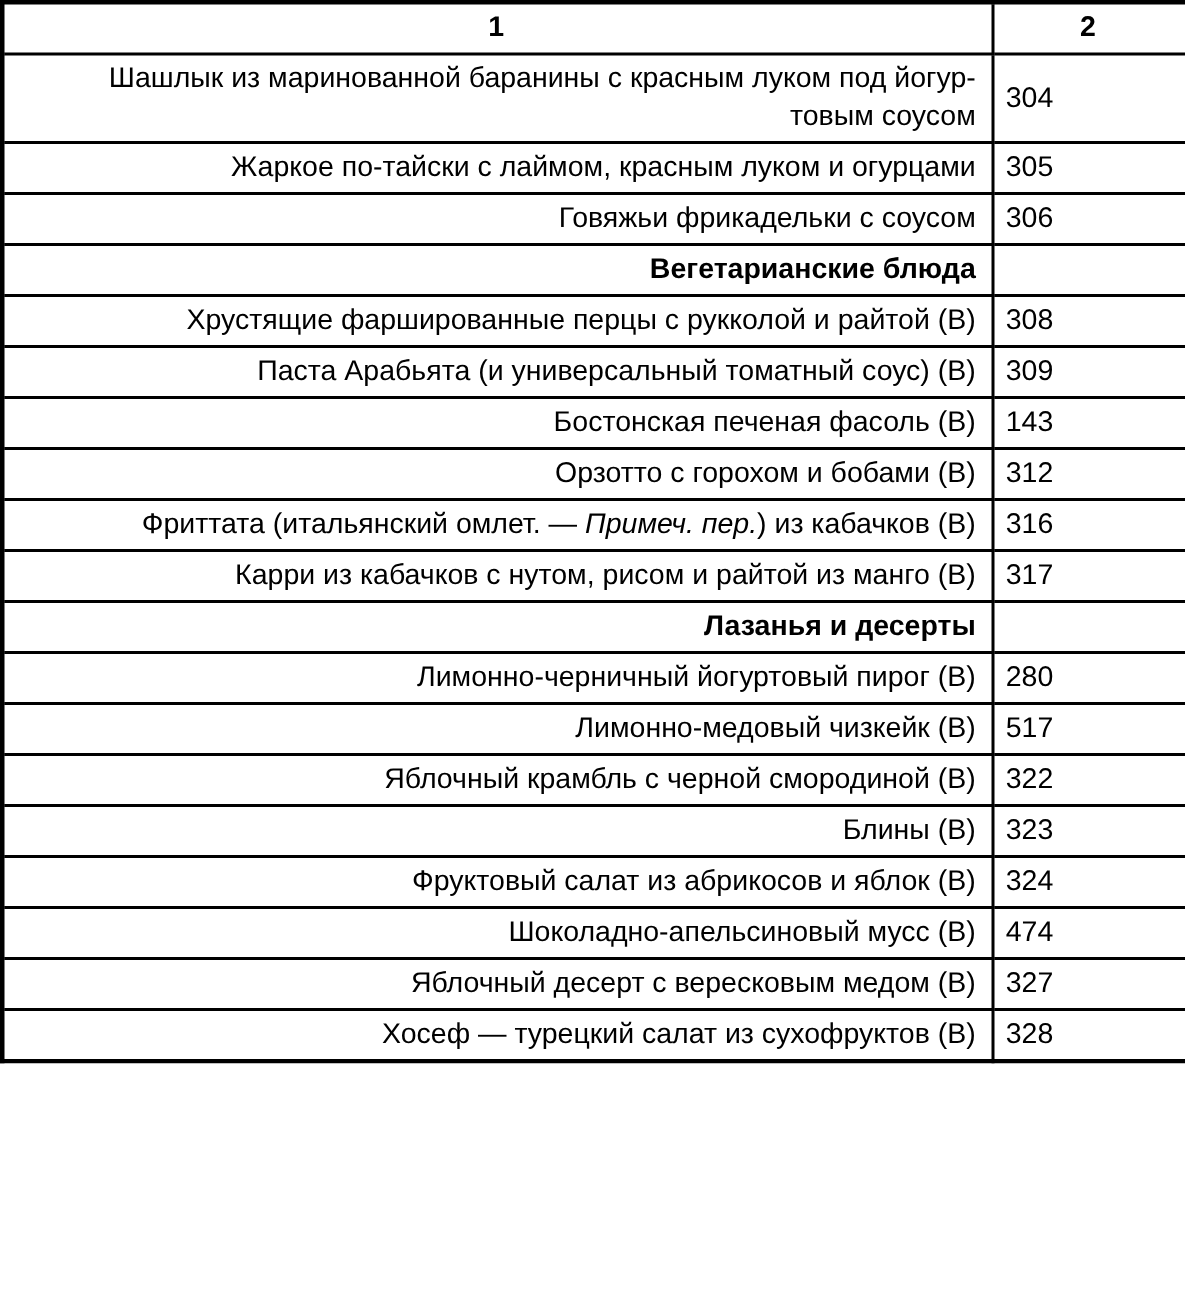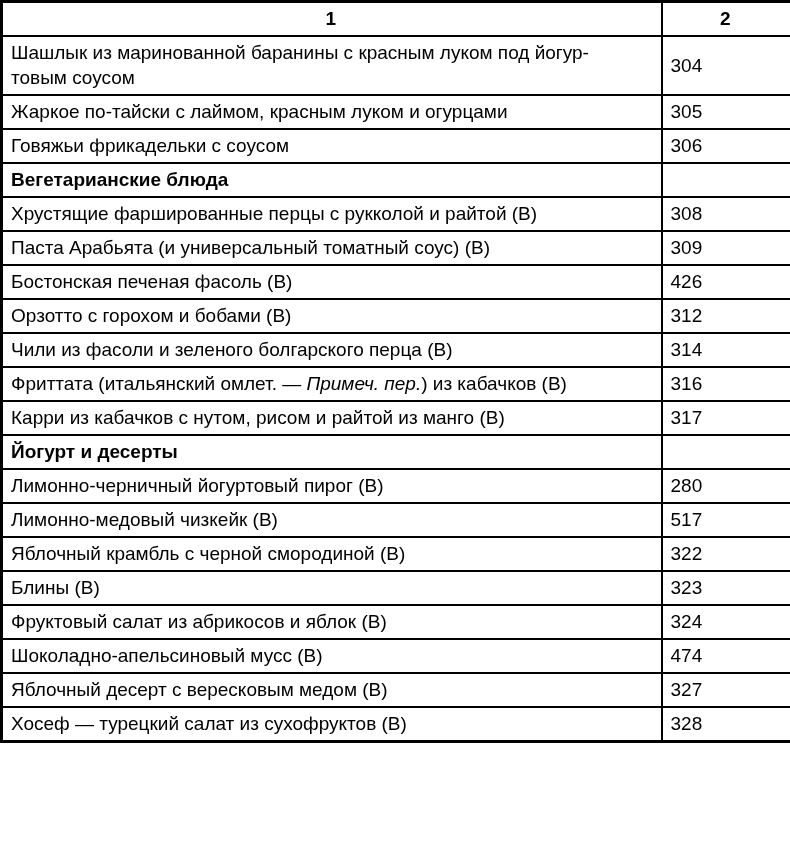--- a/index.html
+++ b/index.html
@@ -30,21 +30,21 @@
   col.c-name { width: 660px; }
   col.c-page { width: 130px; }
 
   th.col-header {
     text-align: center;
     font-weight: bold;
     padding-top: 2px;
     padding-bottom: 3px;
   }
   td.name-cell {
-    text-align: left;
+    text-align: right;
     white-space: pre-line;
   }
   td.page-cell {
     text-align: left;
   }
   tr.section td.name-cell {
     font-weight: bold;
   }
   em.inline-italic {
     font-style: italic;
@@ -85,40 +85,36 @@
     <tr>
       <td class="name-cell">Хрустящие фаршированные перцы с рукколой и райтой (В)</td>
       <td class="page-cell">308</td>
     </tr>
     <tr>
       <td class="name-cell">Паста Арабьята (и универсальный томатный соус) (В)</td>
       <td class="page-cell">309</td>
     </tr>
     <tr>
       <td class="name-cell">Бостонская печеная фасоль (В)</td>
-      <td class="page-cell">426</td>
+      <td class="page-cell">143</td>
     </tr>
     <tr>
       <td class="name-cell">Орзотто с горохом и бобами (В)</td>
       <td class="page-cell">312</td>
-    </tr>
-    <tr>
-      <td class="name-cell">Чили из фасоли и зеленого болгарского перца (В)</td>
-      <td class="page-cell">314</td>
     </tr>
     <tr>
       <td class="name-cell"><span>Фриттата (итальянский омлет. — </span><em class="inline-italic">Примеч. пер.</em><span>) из кабачков (В)</span></td>
       <td class="page-cell">316</td>
     </tr>
     <tr>
       <td class="name-cell">Карри из кабачков с нутом, рисом и райтой из манго (В)</td>
       <td class="page-cell">317</td>
     </tr>
     <tr class="section">
-      <td class="name-cell">Йогурт и десерты</td>
+      <td class="name-cell">Лазанья и десерты</td>
       <td class="page-cell"></td>
     </tr>
     <tr>
       <td class="name-cell">Лимонно-черничный йогуртовый пирог (В)</td>
       <td class="page-cell">280</td>
     </tr>
     <tr>
       <td class="name-cell">Лимонно-медовый чизкейк (В)</td>
       <td class="page-cell">517</td>
     </tr>

